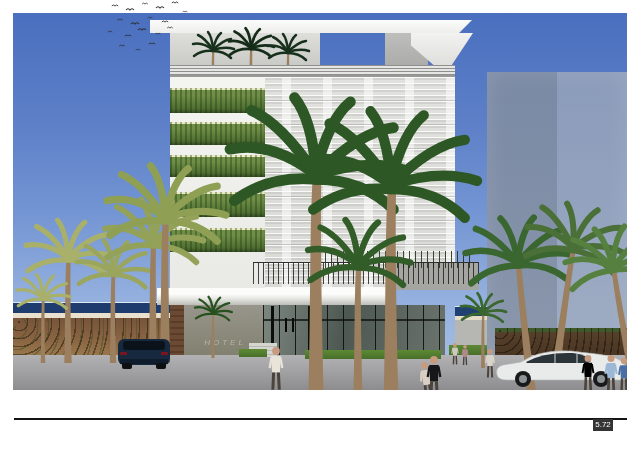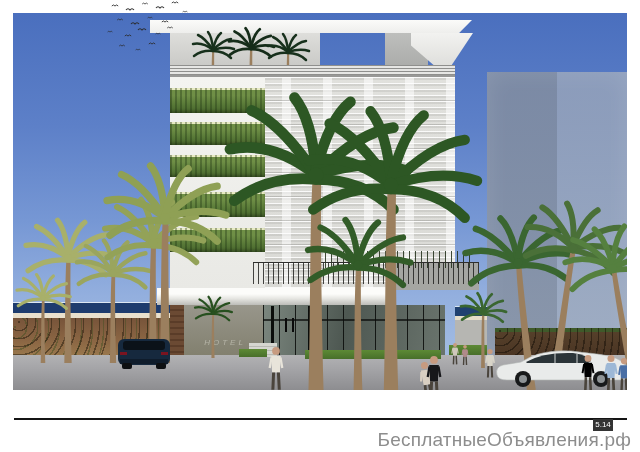--- a/index.html
+++ b/index.html
@@ -267,15 +267,14 @@
       <use href="#bird" transform="translate(43 36) scale(0.8)"></use>
     <use href="#bird" transform="translate(57 30)"></use>
       <use href="#bird" transform="translate(73 34) scale(0.6)"></use>
     <use href="#bird" transform="translate(85 28) scale(0.7)"></use>
       <use href="#bird" transform="translate(37 46) scale(0.7)"></use>
     <use href="#bird" transform="translate(53 50) scale(0.6)"></use>
       <use href="#bird" transform="translate(67 44) scale(0.8)"></use>
   </svg>
 
   <div class="footer-line"></div>
-  <div class="badge">5.14</div>
-  <div class="watermark">БесплатныеОбъявления.рф</div>
+  <div class="badge">5.72</div>
 </div>
 
 </body></html>

